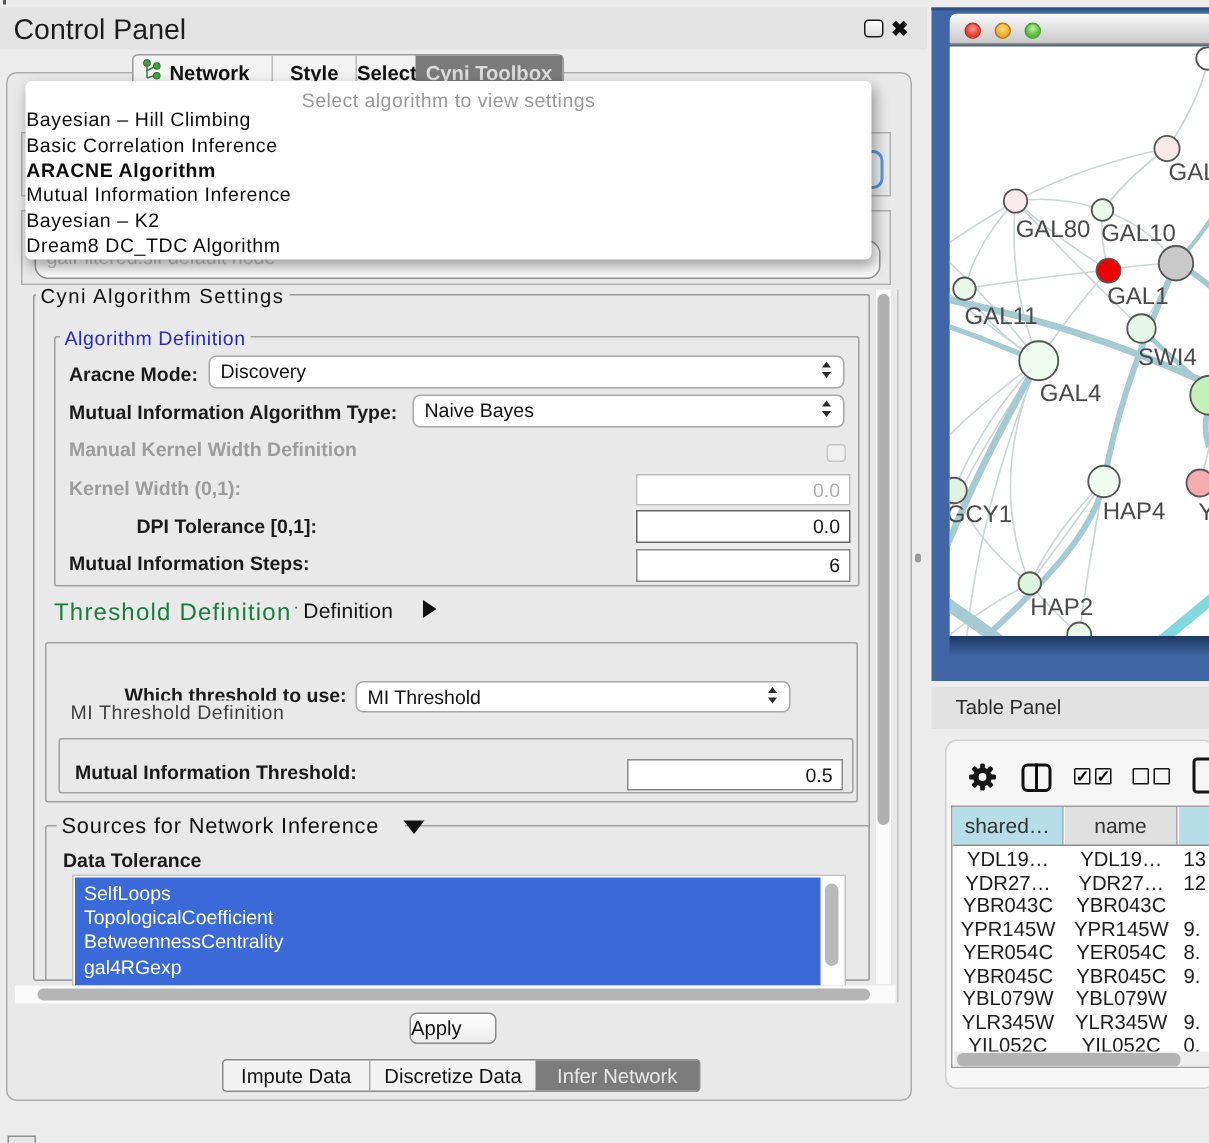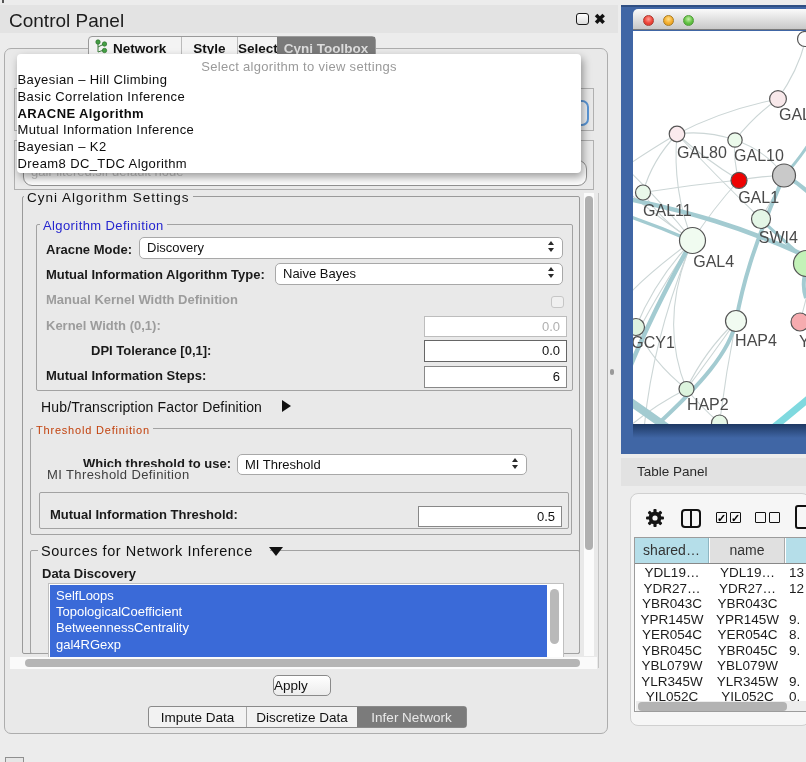--- a/index.html
+++ b/index.html
@@ -73,35 +73,35 @@
 <div class="tfield" style="left:424px;top:316px;width:143px;height:21px;line-height:19px;border-color:#bdbdbd;color:#b0b0b0;">0.0</div>
 <div class="lbl" style="left:46px;top:343px;margin-left:45px;">DPI Tolerance [0,1]:</div>
 <div class="tfield" style="left:424px;top:340px;width:143px;height:22px;line-height:20px;border-color:#666;">0.0</div>
 <div class="lbl" style="left:46px;top:368px;">Mutual Information Steps:</div>
 <div class="tfield" style="left:424px;top:366px;width:143px;height:22px;line-height:20px;border-color:#888;">6</div>
 
 <div class="abs" style="left:41px;top:399px;font-size:14px;letter-spacing:0.15px;color:#111;">Hub/Transcription Factor Definition</div>
 <div class="abs" style="left:282px;top:400px;width:0;height:0;border-left:9px solid #111;border-top:6px solid transparent;border-bottom:6px solid transparent;"></div>
 
 <div class="grp" style="left:30px;top:428px;width:542px;height:107px;"></div>
-<div class="grptitle" style="left:33px;top:424px;color:#c2410c;font-size:11px;letter-spacing:0.8px;">Threshold Definition</div>
+<div class="grptitle" style="left:33px;top:400px;color:#15803d;font-size:16px;letter-spacing:0.8px;">Threshold Definition</div>
 <div class="lbl" style="left:83px;top:456px;">Which threshold to use:</div>
 <div class="combo" style="left:237px;top:454px;width:290px;height:21px;line-height:19px;">MI Threshold<span class="arr">
       <i class="u"></i>
       <i class="d"></i>
     </span></div>
 <div class="grp" style="left:39px;top:492px;width:530px;height:37px;"></div>
 <div class="grptitle" style="left:44px;top:467px;color:#404040;letter-spacing:0.4px;">MI Threshold Definition</div>
 <div class="lbl" style="left:50px;top:507px;">Mutual Information Threshold:</div>
 <div class="tfield" style="left:418px;top:506px;width:144px;height:21px;line-height:19px;border-color:#888;">0.5</div>
 
 <div class="grp" style="left:30px;top:550px;width:550px;height:104px;"></div>
 <div class="grptitle" style="left:38px;top:543px;color:#111;font-size:14.5px;letter-spacing:0.55px;">Sources for Network Inference&nbsp;&nbsp;&nbsp;</div>
 <div class="abs" style="left:269px;top:547px;width:0;height:0;border-top:9px solid #111;border-left:7px solid transparent;border-right:7px solid transparent;"></div>
-<div class="lbl" style="left:42px;top:566px;font-size:13px;">Data Discovery</div>
+<div class="lbl" style="left:42px;top:566px;font-size:13px;">Data Tolerance</div>
 <div class="abs" style="left:48px;top:583px;width:516px;height:75px;background:#fff;border:1px solid #c0c0c0;"></div>
 <div class="abs" style="left:50px;top:585px;width:497px;height:72px;background:#3a6ad8;color:#fff;font-size:13px;line-height:16.2px;padding:3px 0 0 6px;">SelfLoops<br>TopologicalCoefficient<br>BetweennessCentrality<br>gal4RGexp</div>
 <div class="abs" style="left:550px;top:589px;width:9px;height:55px;background:#b9b9b9;border-radius:5px;"></div>
 
 <div class="abs" style="left:10px;top:657px;width:587px;height:12px;background:#fafafa;"></div>
 <div class="abs" style="left:25px;top:659px;width:555px;height:8px;background:#b5b5b5;border-radius:4px;"></div>
 
 <div class="abs" style="left:273px;top:675px;width:58px;height:21px;background:linear-gradient(#fff,#ececec);border:1px solid #8a8a8a;border-radius:5px;font-size:13.5px;color:#111;line-height:19px;">Apply</div>
 
 <div class="abs" style="left:148px;top:706px;height:22px;background:#f2f2f2;border:1px solid #8a8a8a;border-radius:3px;display:flex;font-size:13.5px;color:#111;">

